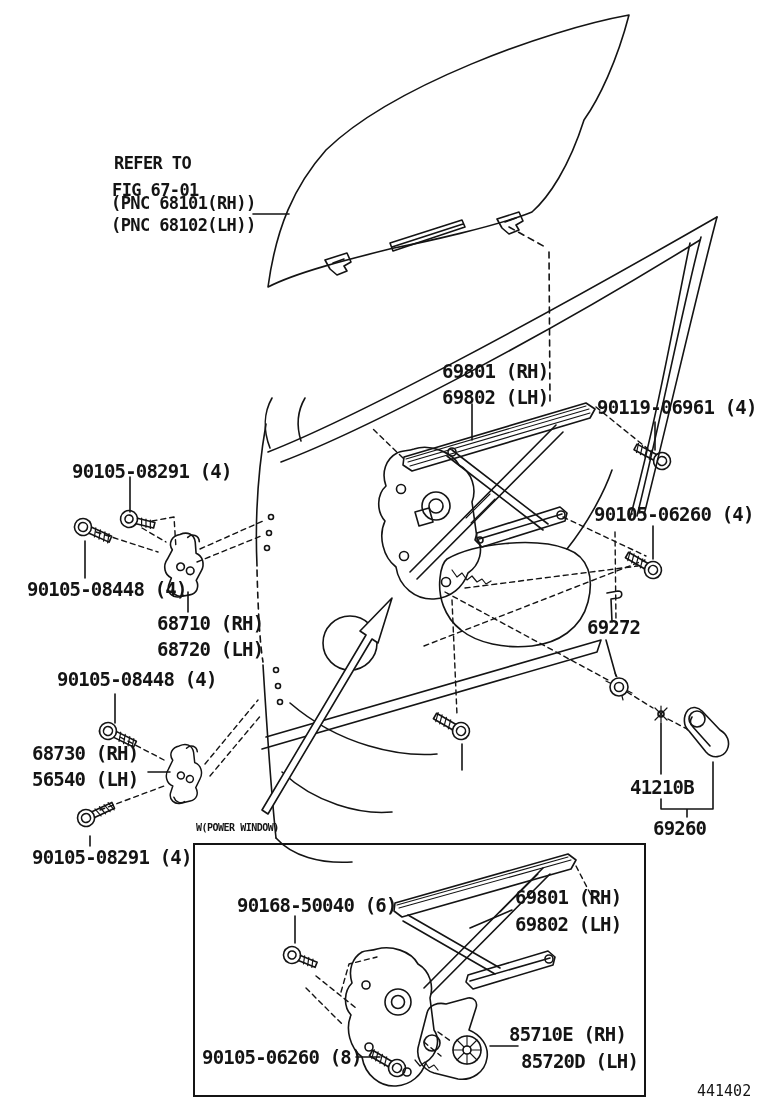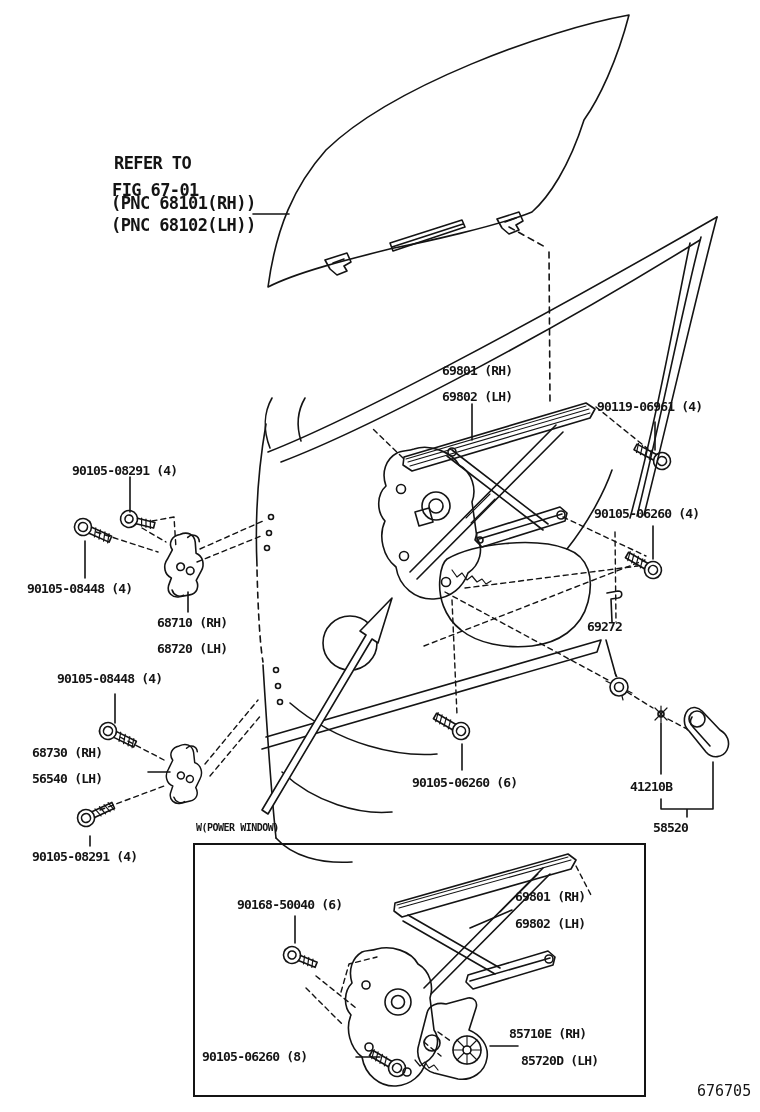--- a/index.html
+++ b/index.html
@@ -1,19 +1,19 @@
 <!DOCTYPE html>
 <html><head>
 <meta charset="utf-8">
 <style>
   html,body{margin:0;padding:0;background:#ffffff;}
   .canvas{position:relative;width:760px;height:1112px;background:#ffffff;
           font-family:"DejaVu Sans Mono", monospace;overflow:hidden;padding-left:20px;}
   .art{position:absolute;left:0;top:0;}
-  .lbl{position:absolute;font-weight:700;font-size:13px;line-height:22px;
+  .lbl{position:absolute;font-weight:700;font-size:19px;line-height:22px;
        letter-spacing:-0.8px;color:#141414;white-space:pre;}
   .lbl.note{font-size:17px;line-height:20px;letter-spacing:-0.6px;}
   .lbl.sm{font-size:10px;letter-spacing:-0.5px;}
   .lbl.plain{font-weight:400;font-size:15px;letter-spacing:0;}
   .inset-box{position:absolute;left:193px;top:843px;width:453px;height:254px;
              border:2.5px solid #141414;box-sizing:border-box;}
 </style>
 </head>
 <body>
 
@@ -198,26 +198,25 @@
   <div class="lbl" style="left:72px;top:460px">90105-08291 (4)</div>
   <div class="lbl" style="left:27px;top:578px">90105-08448 (4)</div>
   <div class="lbl" style="left:157px;top:612px">68710 (RH)</div>
   <div class="lbl" style="left:157px;top:638px">68720 (LH)</div>
   <div class="lbl" style="left:594px;top:503px">90105-06260 (4)</div>
   <div class="lbl" style="left:587px;top:616px">69272</div>
   <div class="lbl" style="left:57px;top:668px">90105-08448 (4)</div>
   <div class="lbl" style="left:32px;top:742px">68730 (RH)</div>
   <div class="lbl" style="left:32px;top:768px">56540 (LH)</div>
   <div class="lbl" style="left:32px;top:846px">90105-08291 (4)</div>
-  <div class="lbl" style="left:412px;top:772px">90105-06260 (6)</div>
   <div class="lbl" style="left:630px;top:776px">41210B</div>
-  <div class="lbl" style="left:653px;top:817px">58520</div>
+  <div class="lbl" style="left:653px;top:817px">69260</div>
 
   <div class="lbl sm" style="left:196px;top:817px">W(POWER WINDOW)</div>
   <div class="lbl" style="left:237px;top:894px">90168-50040 (6)</div>
   <div class="lbl" style="left:515px;top:886px">69801 (RH)</div>
   <div class="lbl" style="left:515px;top:913px">69802 (LH)</div>
   <div class="lbl" style="left:509px;top:1023px">85710E (RH)</div>
   <div class="lbl" style="left:521px;top:1050px">85720D (LH)</div>
   <div class="lbl" style="left:202px;top:1046px">90105-06260 (8)</div>
 
-  <div class="lbl plain" style="left:697px;top:1080px">676705</div>
+  <div class="lbl plain" style="left:697px;top:1080px">441402</div>
 </div>
 
 </body></html>

